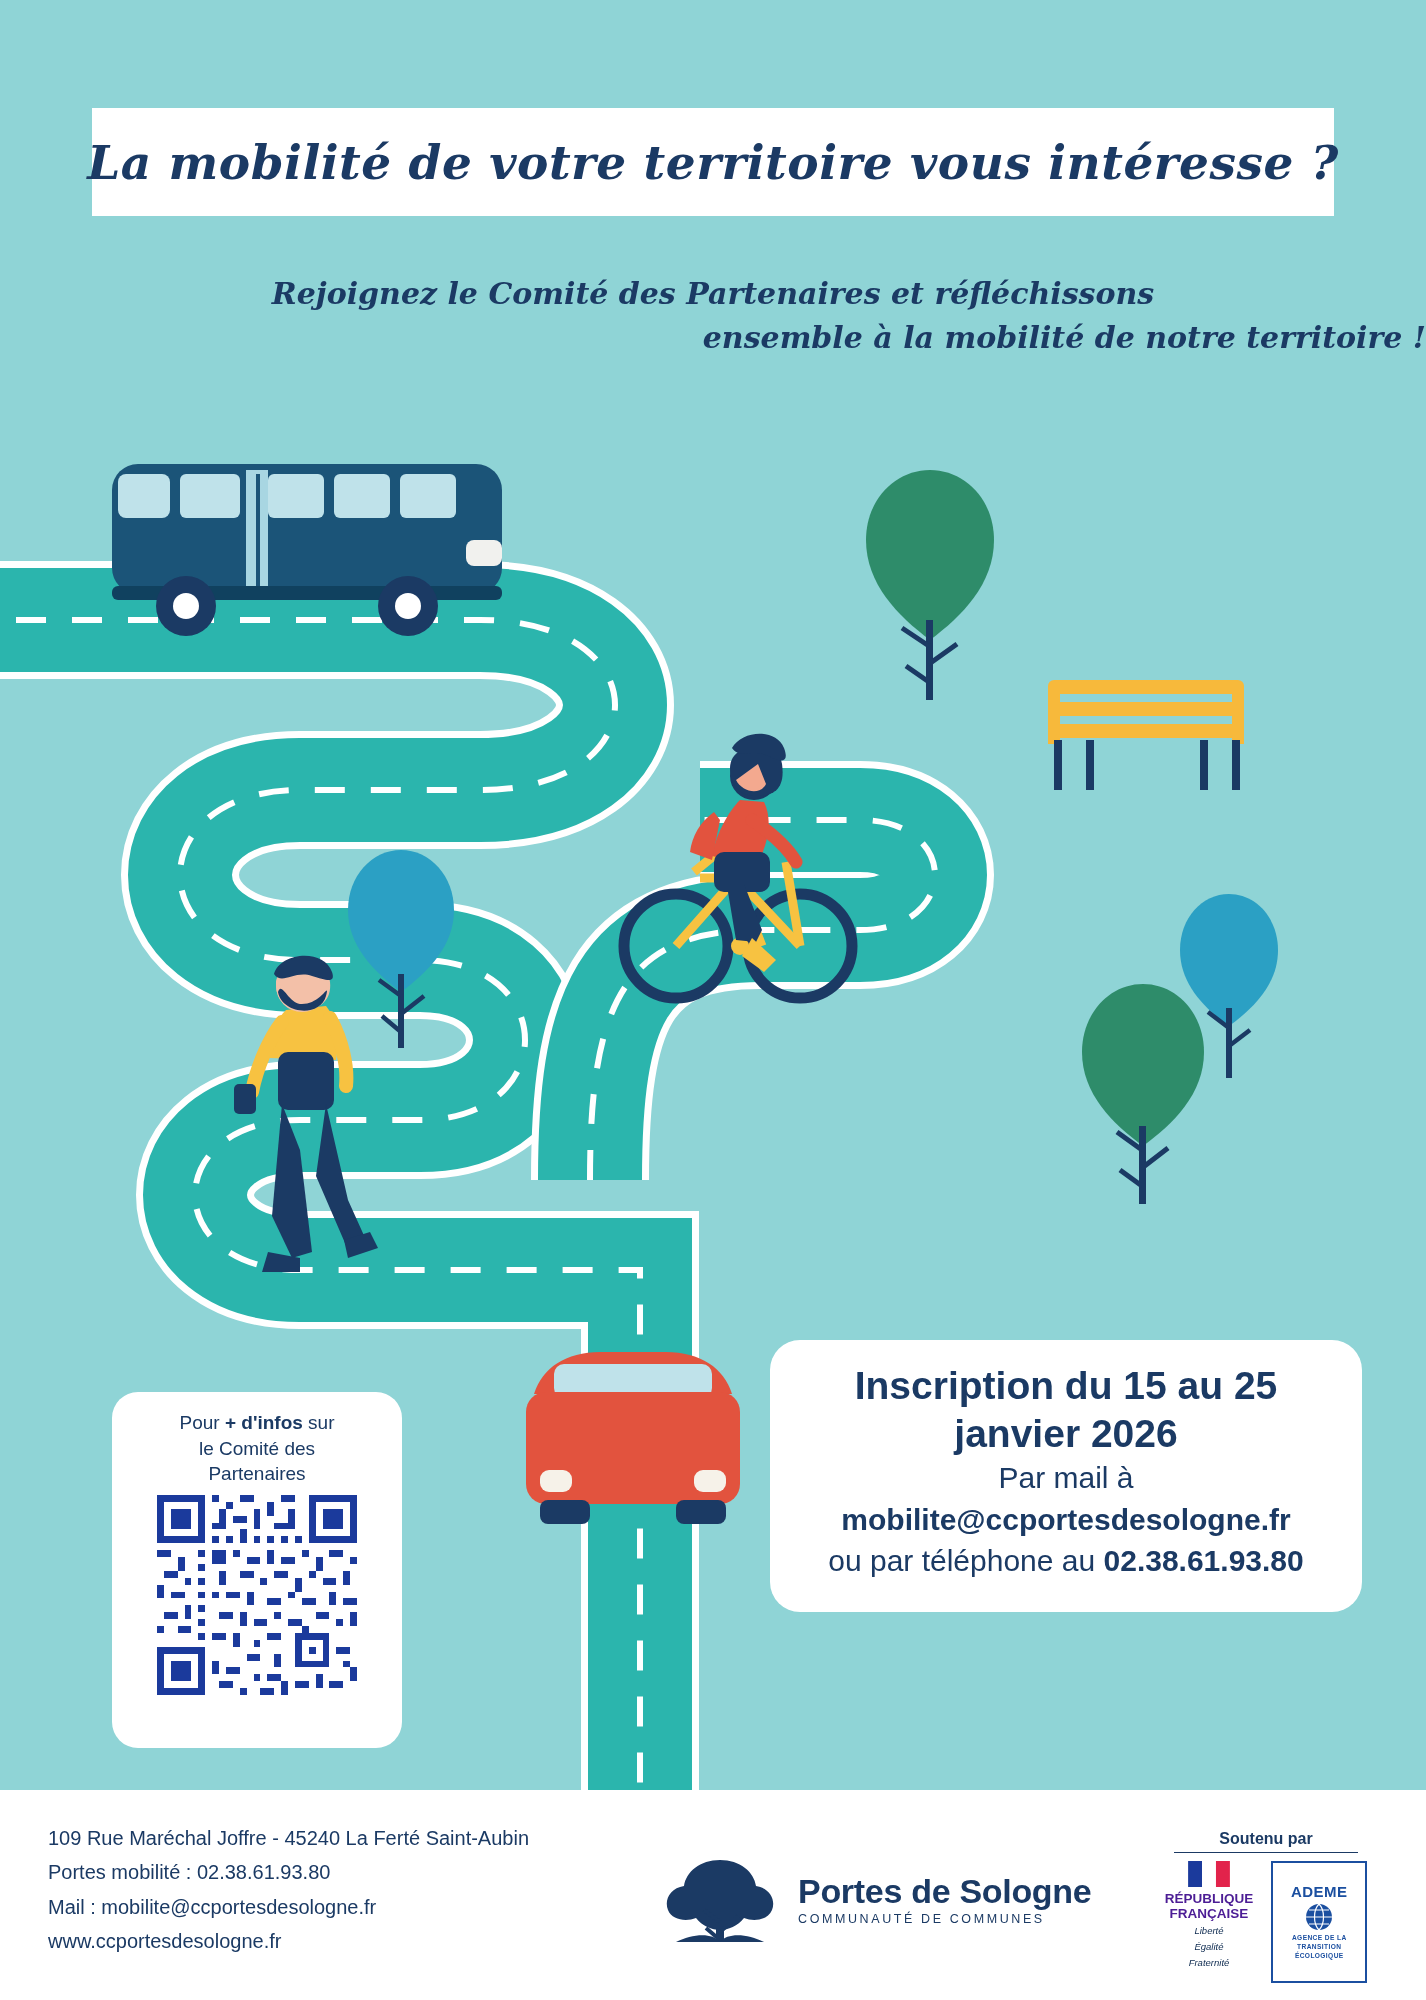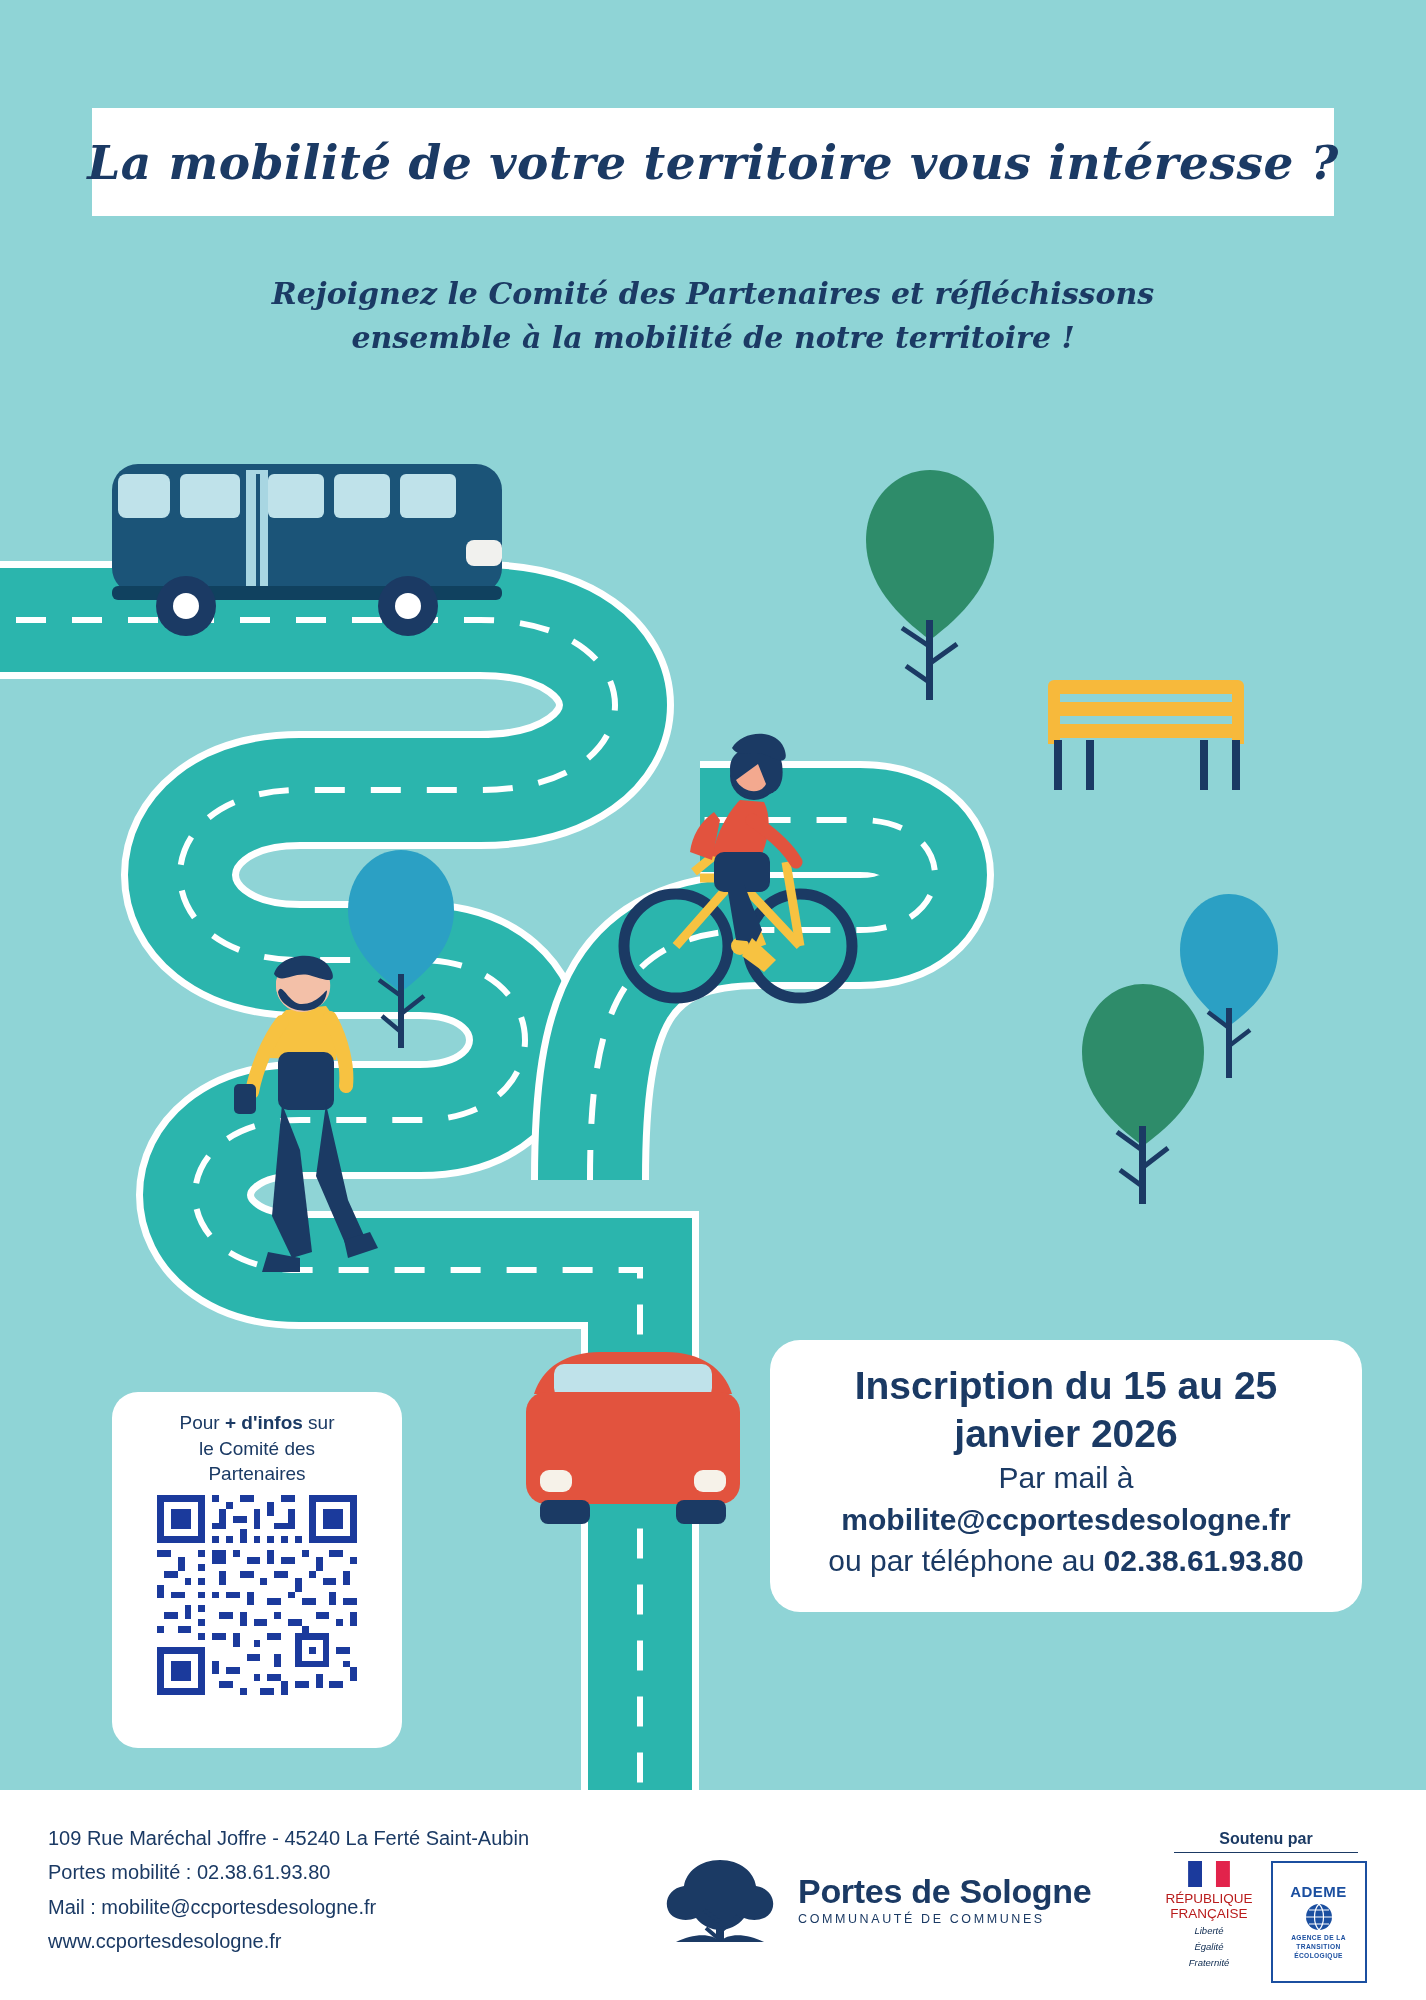--- a/index.html
+++ b/index.html
@@ -38,21 +38,21 @@
     position: absolute;
     left: 0; top: 272px; width: 100%;
     text-align: center;
     font-family: "DejaVu Serif", serif;
     font-style: italic;
     font-weight: bold;
     font-size: 30px;
     line-height: 1.45;
     color: #1b3a64;
   }
-  .subtitle .l2 { display: block; }
+  .subtitle .l2 { display: block; text-align: right; }
 
   
   .scene { position: absolute; left: 0; top: 0; width: 1426px; height: 1790px; }
 
   
   .qr-card {
     position: absolute;
     left: 112px; top: 1392px;
     width: 290px; height: 356px;
     background: #ffffff;
@@ -113,21 +113,21 @@
     position: absolute; right: 40px; top: 40px;
     width: 240px; text-align: center;
   }
   .footer-support .sup-label {
     font-size: 16px; color: #1b3a64; font-weight: bold; margin-bottom: 4px;
   }
   .footer-support .sup-rule { height: 1px; background: #1b3a64; margin: 0 28px 8px; }
   .sup-logos { display: flex; justify-content: center; align-items: stretch; gap: 18px; }
   .rf { text-align: center; }
   .rf .flag { width: 44px; height: 26px; display: block; margin: 0 auto 4px; }
-  .rf .rf-l1 { font-size: 13.5px; font-weight: normal; color: #b91c1c; line-height: 1.12; }
+  .rf .rf-l1 { font-size: 13.5px; font-weight: bold; color: #4c1d95; line-height: 1.12; }
   .rf .rf-motto { font-size: 9.5px; font-style: italic; color: #0d2a4f; line-height: 1.25; margin-top: 4px; }
   .ademe {
     border: 2px solid #1b4fa0; padding: 20px 5px; text-align: center; width: 96px;
   }
   .ademe .ad-name { font-size: 15px; font-weight: bold; color: #1b4fa0; letter-spacing: .5px; }
   .ademe .ad-globe { width: 30px; height: 30px; display: block; margin: 2px auto; }
   .ademe .ad-tag { font-size: 6.6px; font-weight: bold; color: #1b4fa0; letter-spacing: .4px; line-height: 1.35; }
 </style>
 </head>
 <body>

